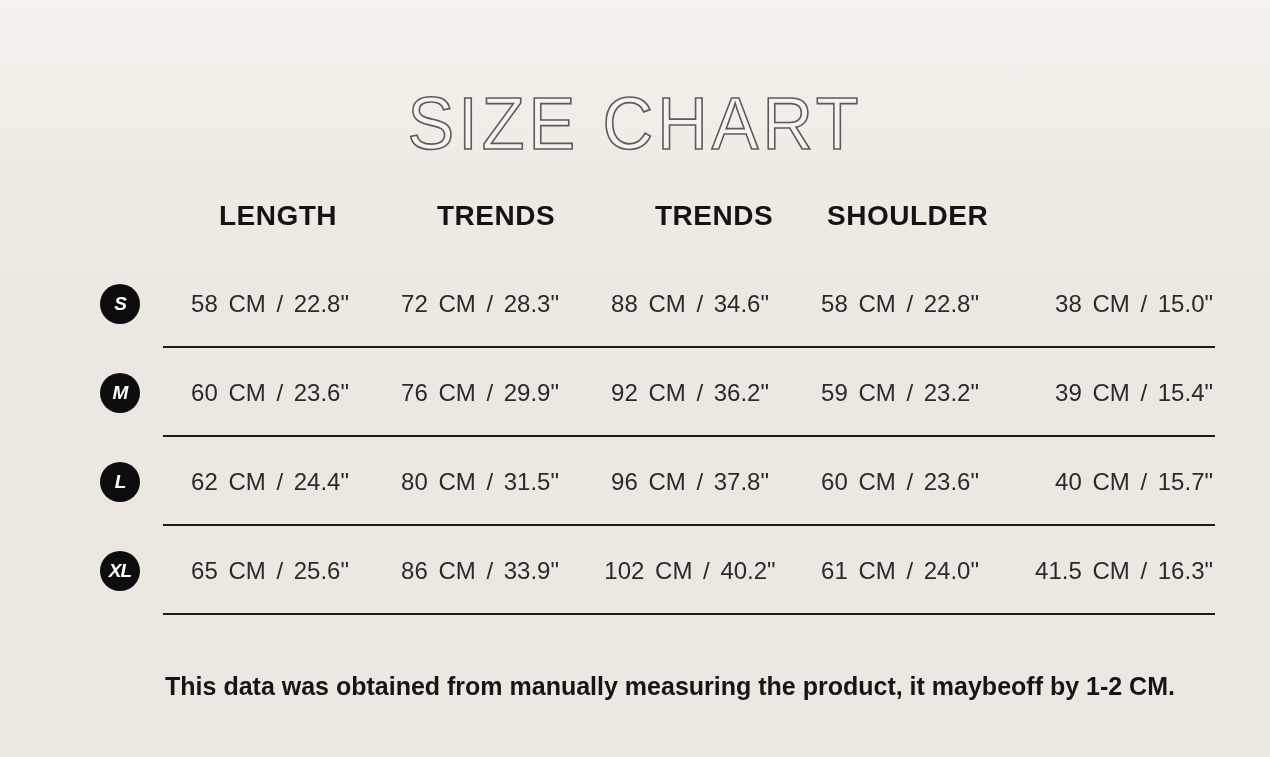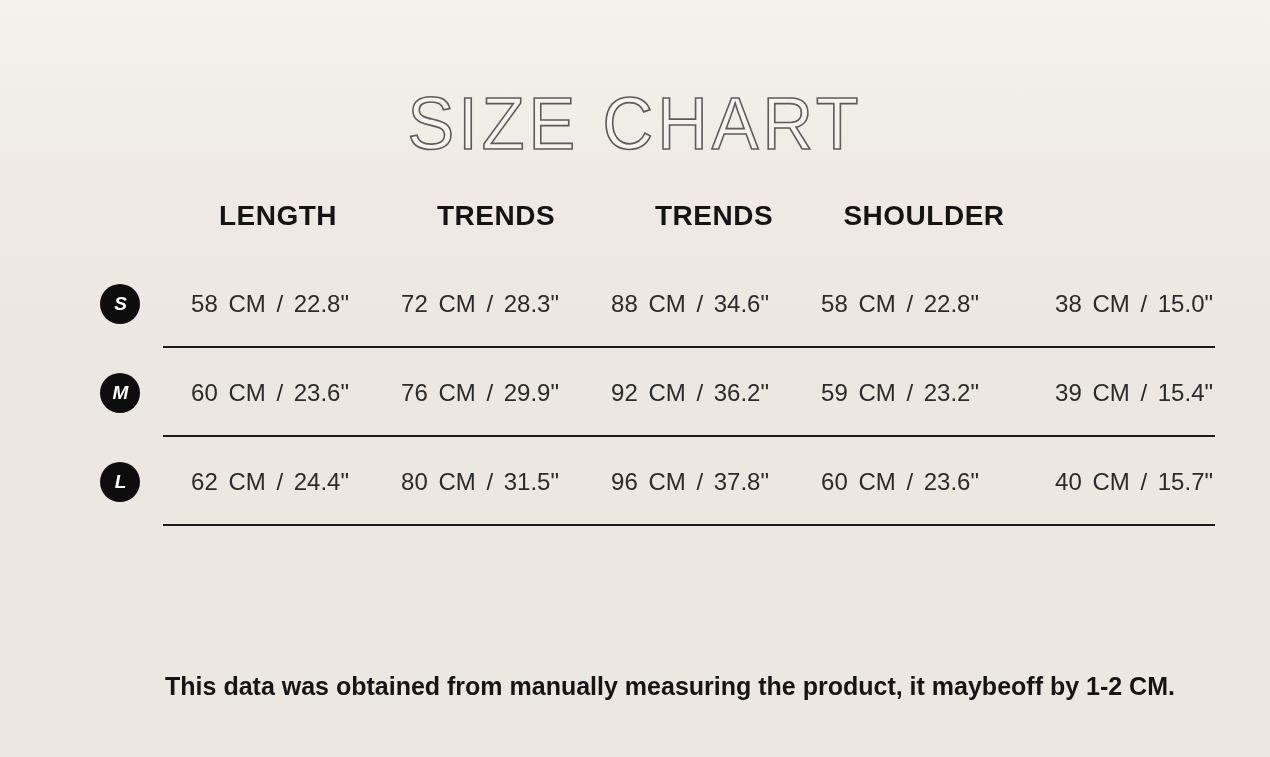--- a/index.html
+++ b/index.html
@@ -60,21 +60,21 @@
     align-items: center;
   }
   .thead { height: 42px; gap: 8px; }
   .thead .head {
     font-size: 28px;
     font-weight: 700;
     color: #141414;
     text-align: center;
     letter-spacing: 0.5px;
   }
-  .thead .head.last { text-align: center; padding-right: 16px; }
+  .thead .head.last { text-align: left; padding-right: 16px; }
   .tbody { margin-top: 22px; }
   .trow {
     position: relative;
     height: 89px;
   }
   .trow::after {
     content: "";
     position: absolute;
     left: 63px; right: 0; bottom: 0;
     height: 2px;
@@ -157,19 +157,29 @@
         <div class="badge-cell">
           <span class="badge">L</span>
         </div>
         <div class="val">62 CM / 24.4"</div>
         <div class="val">80 CM / 31.5"</div>
         <div class="val">96 CM / 37.8"</div>
         <div class="val">60 CM / 23.6"</div>
         <div class="val last">40 CM / 15.7"</div>
       </div>
 
+      <div class="grid-row trow">
+        <div class="badge-cell">
+          <span class="badge">XL</span>
+        </div>
+        <div class="val">65 CM / 25.6"</div>
+        <div class="val">86 CM / 33.9"</div>
+        <div class="val">102 CM / 40.2"</div>
+        <div class="val">61 CM / 24.0"</div>
+        <div class="val last">41.5 CM / 16.3"</div>
+      </div>
 
     </div>
   </div>
 
   <div class="note">This data was obtained from manually measuring the product, it maybeoff by 1-2 CM.</div>
 
 </div>
 
 </body></html>

